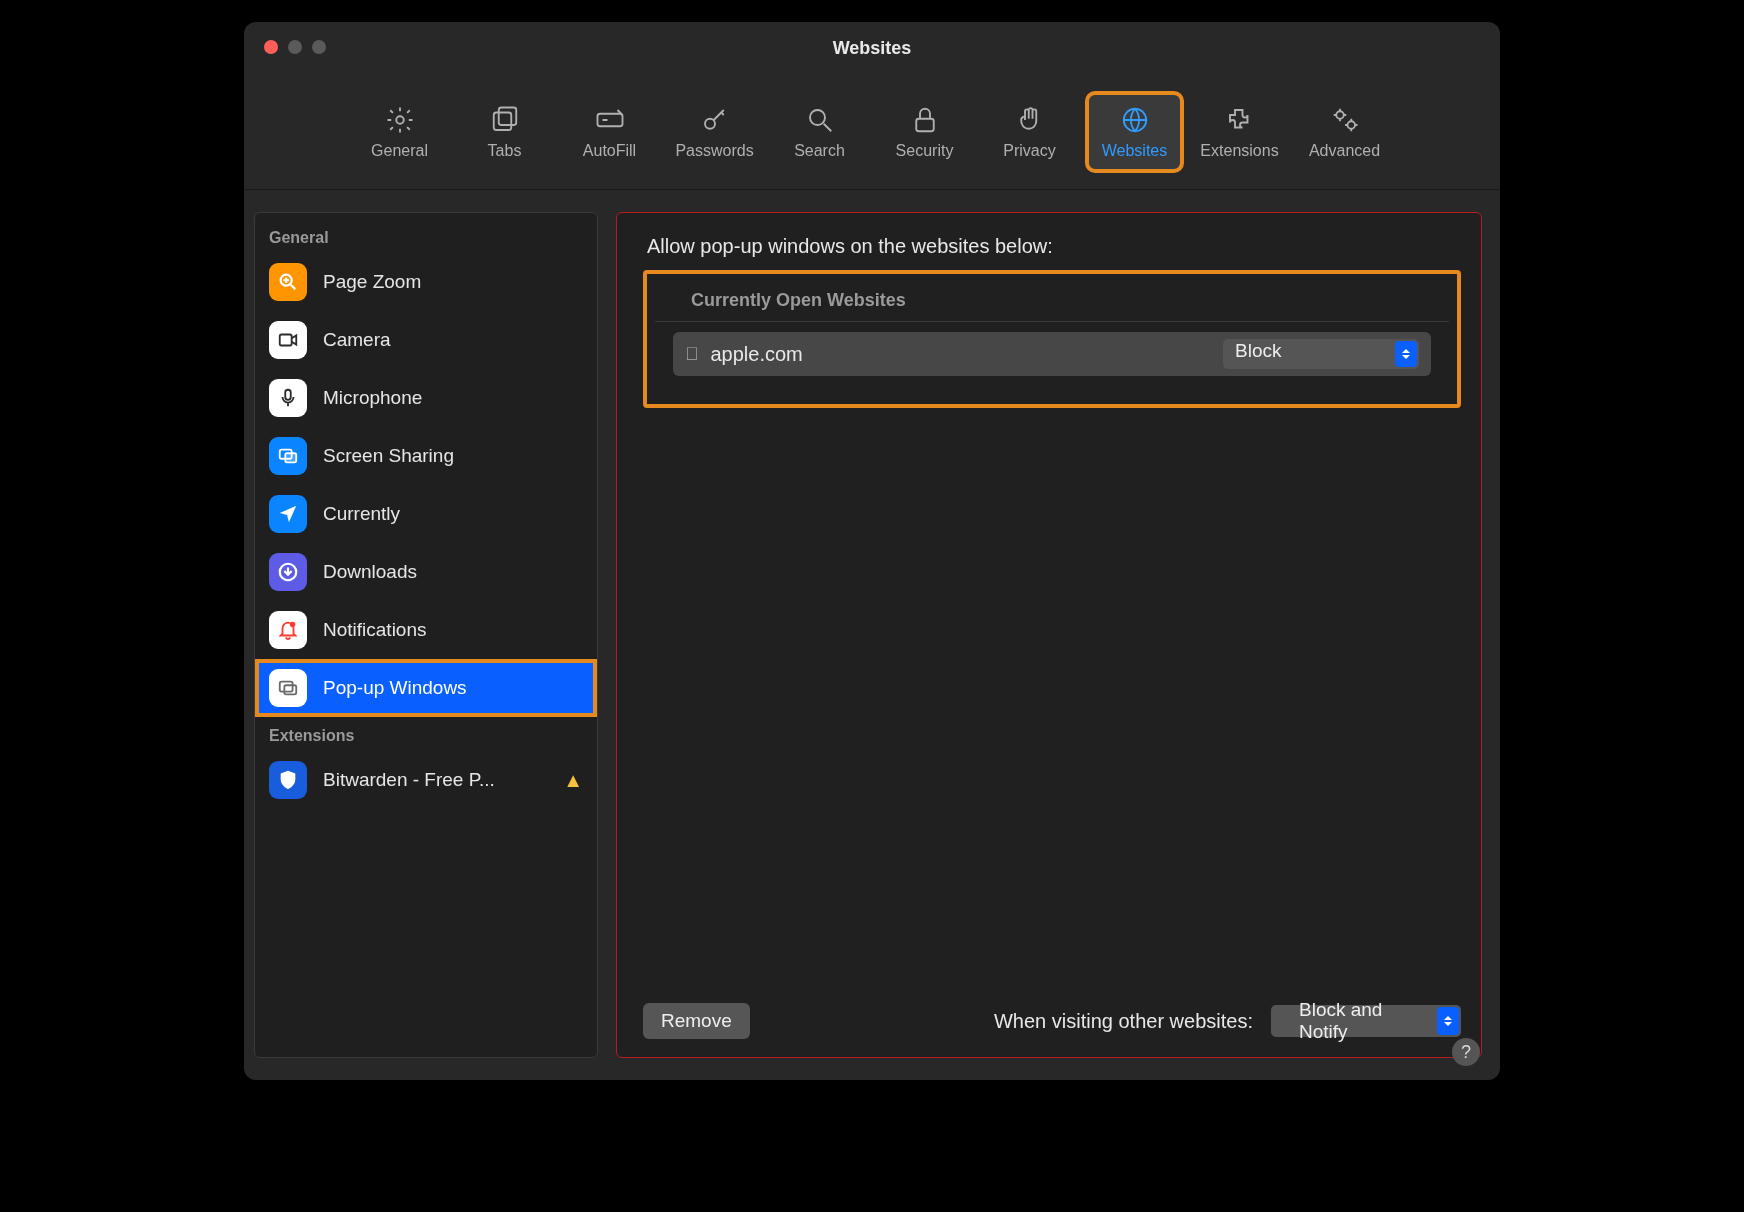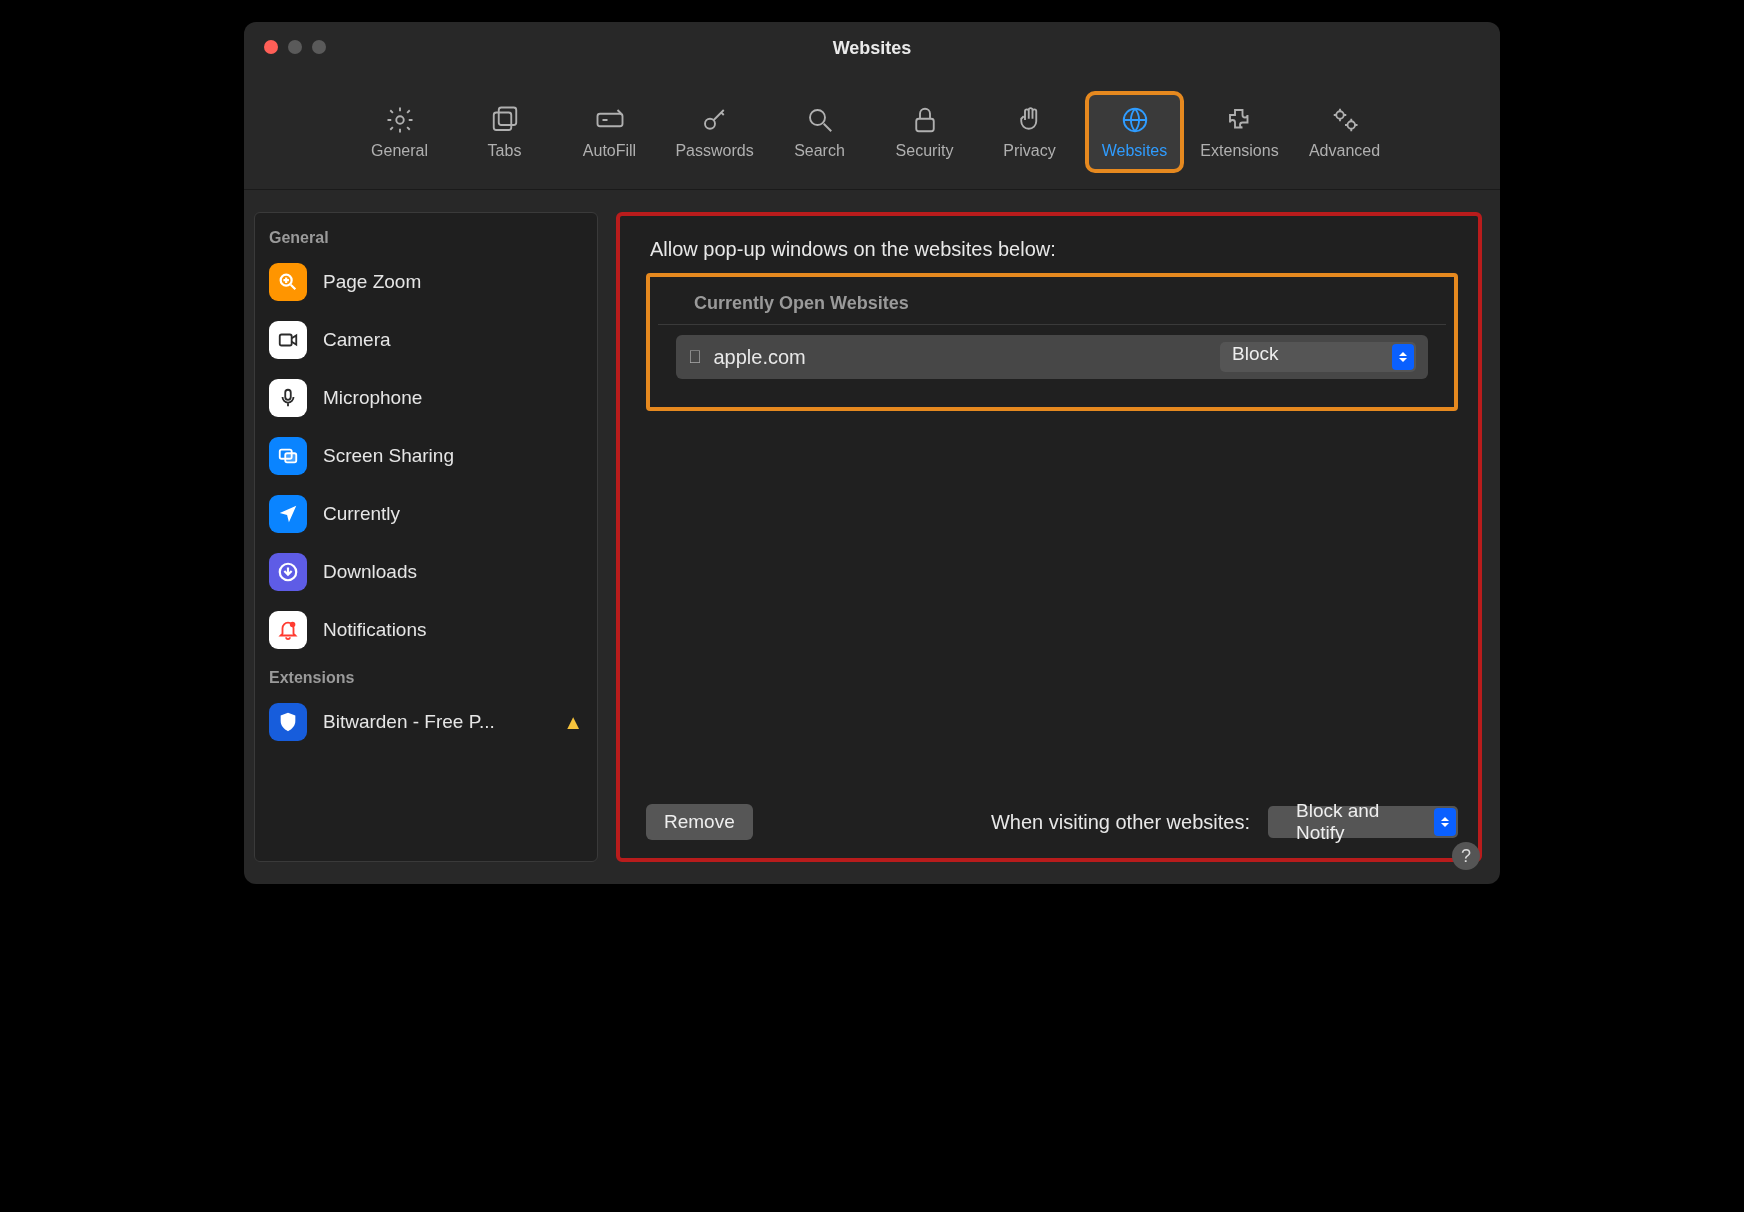--- a/index.html
+++ b/index.html
@@ -1,17 +1,17 @@
 <!DOCTYPE html>
 <html><head>
 <meta charset="utf-8">
 <style>
 * { margin:0; padding:0; box-sizing:border-box; font-family:-apple-system,"Helvetica Neue",Arial,sans-serif; }
 body { background:#000; width:1744px; height:1212px; display:flex; align-items:flex-start; justify-content:center; padding-top:22px; }
-.window { width:1256px; height:862px; background:#282828; border-radius:12px; overflow:hidden; display:flex; flex-direction:column; position:relative; box-shadow:0 30px 60px rgba(0,0,0,.6); }
+.window { width:1256px; height:1058px; background:#282828; border-radius:12px; overflow:hidden; display:flex; flex-direction:column; position:relative; box-shadow:0 30px 60px rgba(0,0,0,.6); }
 .titlebar { height:52px; display:flex; align-items:center; position:relative; }
 .traffic { position:absolute; left:20px; top:18px; display:flex; gap:10px; }
 .traffic span { width:14px; height:14px; border-radius:50%; display:block; }
 .tl-close{background:#ff5f57;} .tl-min{background:#5a5a5a;} .tl-max{background:#5a5a5a;}
 .title { color:#eaeaea; font-weight:600; font-size:18px; margin:0 auto; }
 .toolbar { height:116px; display:flex; justify-content:center; align-items:center; gap:10px; border-bottom:1px solid #1a1a1a; }
 .tbitem { display:flex; flex-direction:column; align-items:center; width:95px; height:78px; justify-content:center; gap:6px; color:#b0b0b0; font-size:16px; border-radius:8px; cursor:pointer; }
 .tbitem.active { color:#2f9cff; background:#3a3a3a; }
 .tbitem.highlight { outline:4px solid #e6891f; outline-offset:-2px; }
 .tbitem .ico { height:32px; display:flex; align-items:center; }
@@ -23,21 +23,21 @@
 .sb-scroll::-webkit-scrollbar{width:12px;} .sb-scroll::-webkit-scrollbar-thumb{background:#4a4a4a;border-radius:6px;} .sb-scroll::-webkit-scrollbar-track{background:transparent;}
 .sb-header { color:#9a9a9a; font-weight:600; font-size:16px; padding:10px 14px 6px 14px; }
 .sb-item { display:flex; align-items:center; height:58px; padding:0 14px; gap:16px; cursor:pointer; }
 .sb-item.selected { background:#0a60ff; }
 .sb-item.selected .sb-label { color:#fff; }
 .sb-item.highlight { outline:4px solid #e6891f; outline-offset:-4px; }
 .sb-label { color:#e6e6e6; font-size:19px; white-space:nowrap; overflow:hidden; text-overflow:ellipsis; flex:1; }
 .sb-icon { width:38px; height:38px; border-radius:9px; display:flex; align-items:center; justify-content:center; flex-shrink:0; }
 .sb-icon svg { width:22px; height:22px; }
 .warn { color:#f6c33c; font-size:20px; margin-left:4px; }
-.main { flex:1; background:#202020; border:4px solid #b91c1c; border-radius:6px; padding:18px 20px 18px 26px; display:flex; flex-direction:column; position:relative; }
+.main { flex:1; background:#202020; border:1px solid #b91c1c; border-radius:6px; padding:18px 20px 18px 26px; display:flex; flex-direction:column; position:relative; }
 .allow-label { color:#e8e8e8; font-size:20px; margin:4px 0 12px 4px; }
 .sitesbox { border:4px solid #e6891f; border-radius:4px; padding:12px 8px 16px 8px; height:138px; }
 .cow { color:#9a9a9a; font-weight:600; font-size:18px; padding:4px 0 10px 36px; border-bottom:1px solid #3a3a3a; margin-bottom:10px; }
 .site-row { background:#474747; border-radius:6px; height:44px; margin:0 18px; display:flex; align-items:center; padding:0 12px; gap:12px; }
 .apple-ico { color:#a9a9a9; font-size:18px; }
 .site-name { color:#e8e8e8; font-size:20px; flex:1; }
 .site-sel { position:relative; width:196px; height:30px; background:#555; border-radius:5px; color:#eee; font-size:19px; display:flex; align-items:center; padding:0 32px 7px 12px; cursor:pointer; }
 .sel-btn { position:absolute; right:2px; top:2px; bottom:2px; width:22px; background:#0a60ff; border-radius:4px; display:flex; flex-direction:column; align-items:center; justify-content:center; }
 .sel-btn::before{content:"";border-left:4px solid transparent;border-right:4px solid transparent;border-bottom:4px solid #fff;margin-bottom:2px;}
 .sel-btn::after{content:"";border-left:4px solid transparent;border-right:4px solid transparent;border-top:4px solid #fff;}
@@ -216,20 +216,29 @@
           <div class="sb-item">
             <div class="sb-icon" style="background: rgb(255, 255, 255); color: rgb(255, 59, 48);">
               <svg viewBox="0 0 24 24" fill="none" stroke="currentColor" stroke-width="2">
                 <path d="M6 16V10a6 6 0 1112 0v6l2 2H4l2-2z"></path>
                 <path d="M10 20a2 2 0 004 0"></path>
                 <circle cx="17" cy="6" r="3" fill="#ff3b30" stroke="none"></circle>
               </svg>
             </div>
             <span class="sb-label">Notifications</span>
           </div>
+          <div class="sb-item selected highlight">
+            <div class="sb-icon" style="background: rgb(255, 255, 255); color: rgb(107, 107, 107);">
+              <svg viewBox="0 0 24 24" fill="none" stroke="currentColor" stroke-width="2">
+                <rect x="3" y="5" width="14" height="11" rx="2"></rect>
+                <rect x="8" y="9" width="13" height="10" rx="2"></rect>
+              </svg>
+            </div>
+            <span class="sb-label">Pop-up Windows</span>
+          </div>
           <div class="sb-header">Extensions</div>
           <div class="sb-item">
             <div class="sb-icon" style="background: rgb(23, 93, 220); color: rgb(255, 255, 255);">
               <svg viewBox="0 0 24 24" fill="currentColor">
                 <path d="M12 2l8 3v6c0 5-3.5 9-8 11-4.5-2-8-6-8-11V5l8-3z" fill="#fff"></path>
               </svg>
             </div>
             <span class="sb-label">Bitwarden - Free P...</span>
             <span class="warn">▲</span>
           </div>

